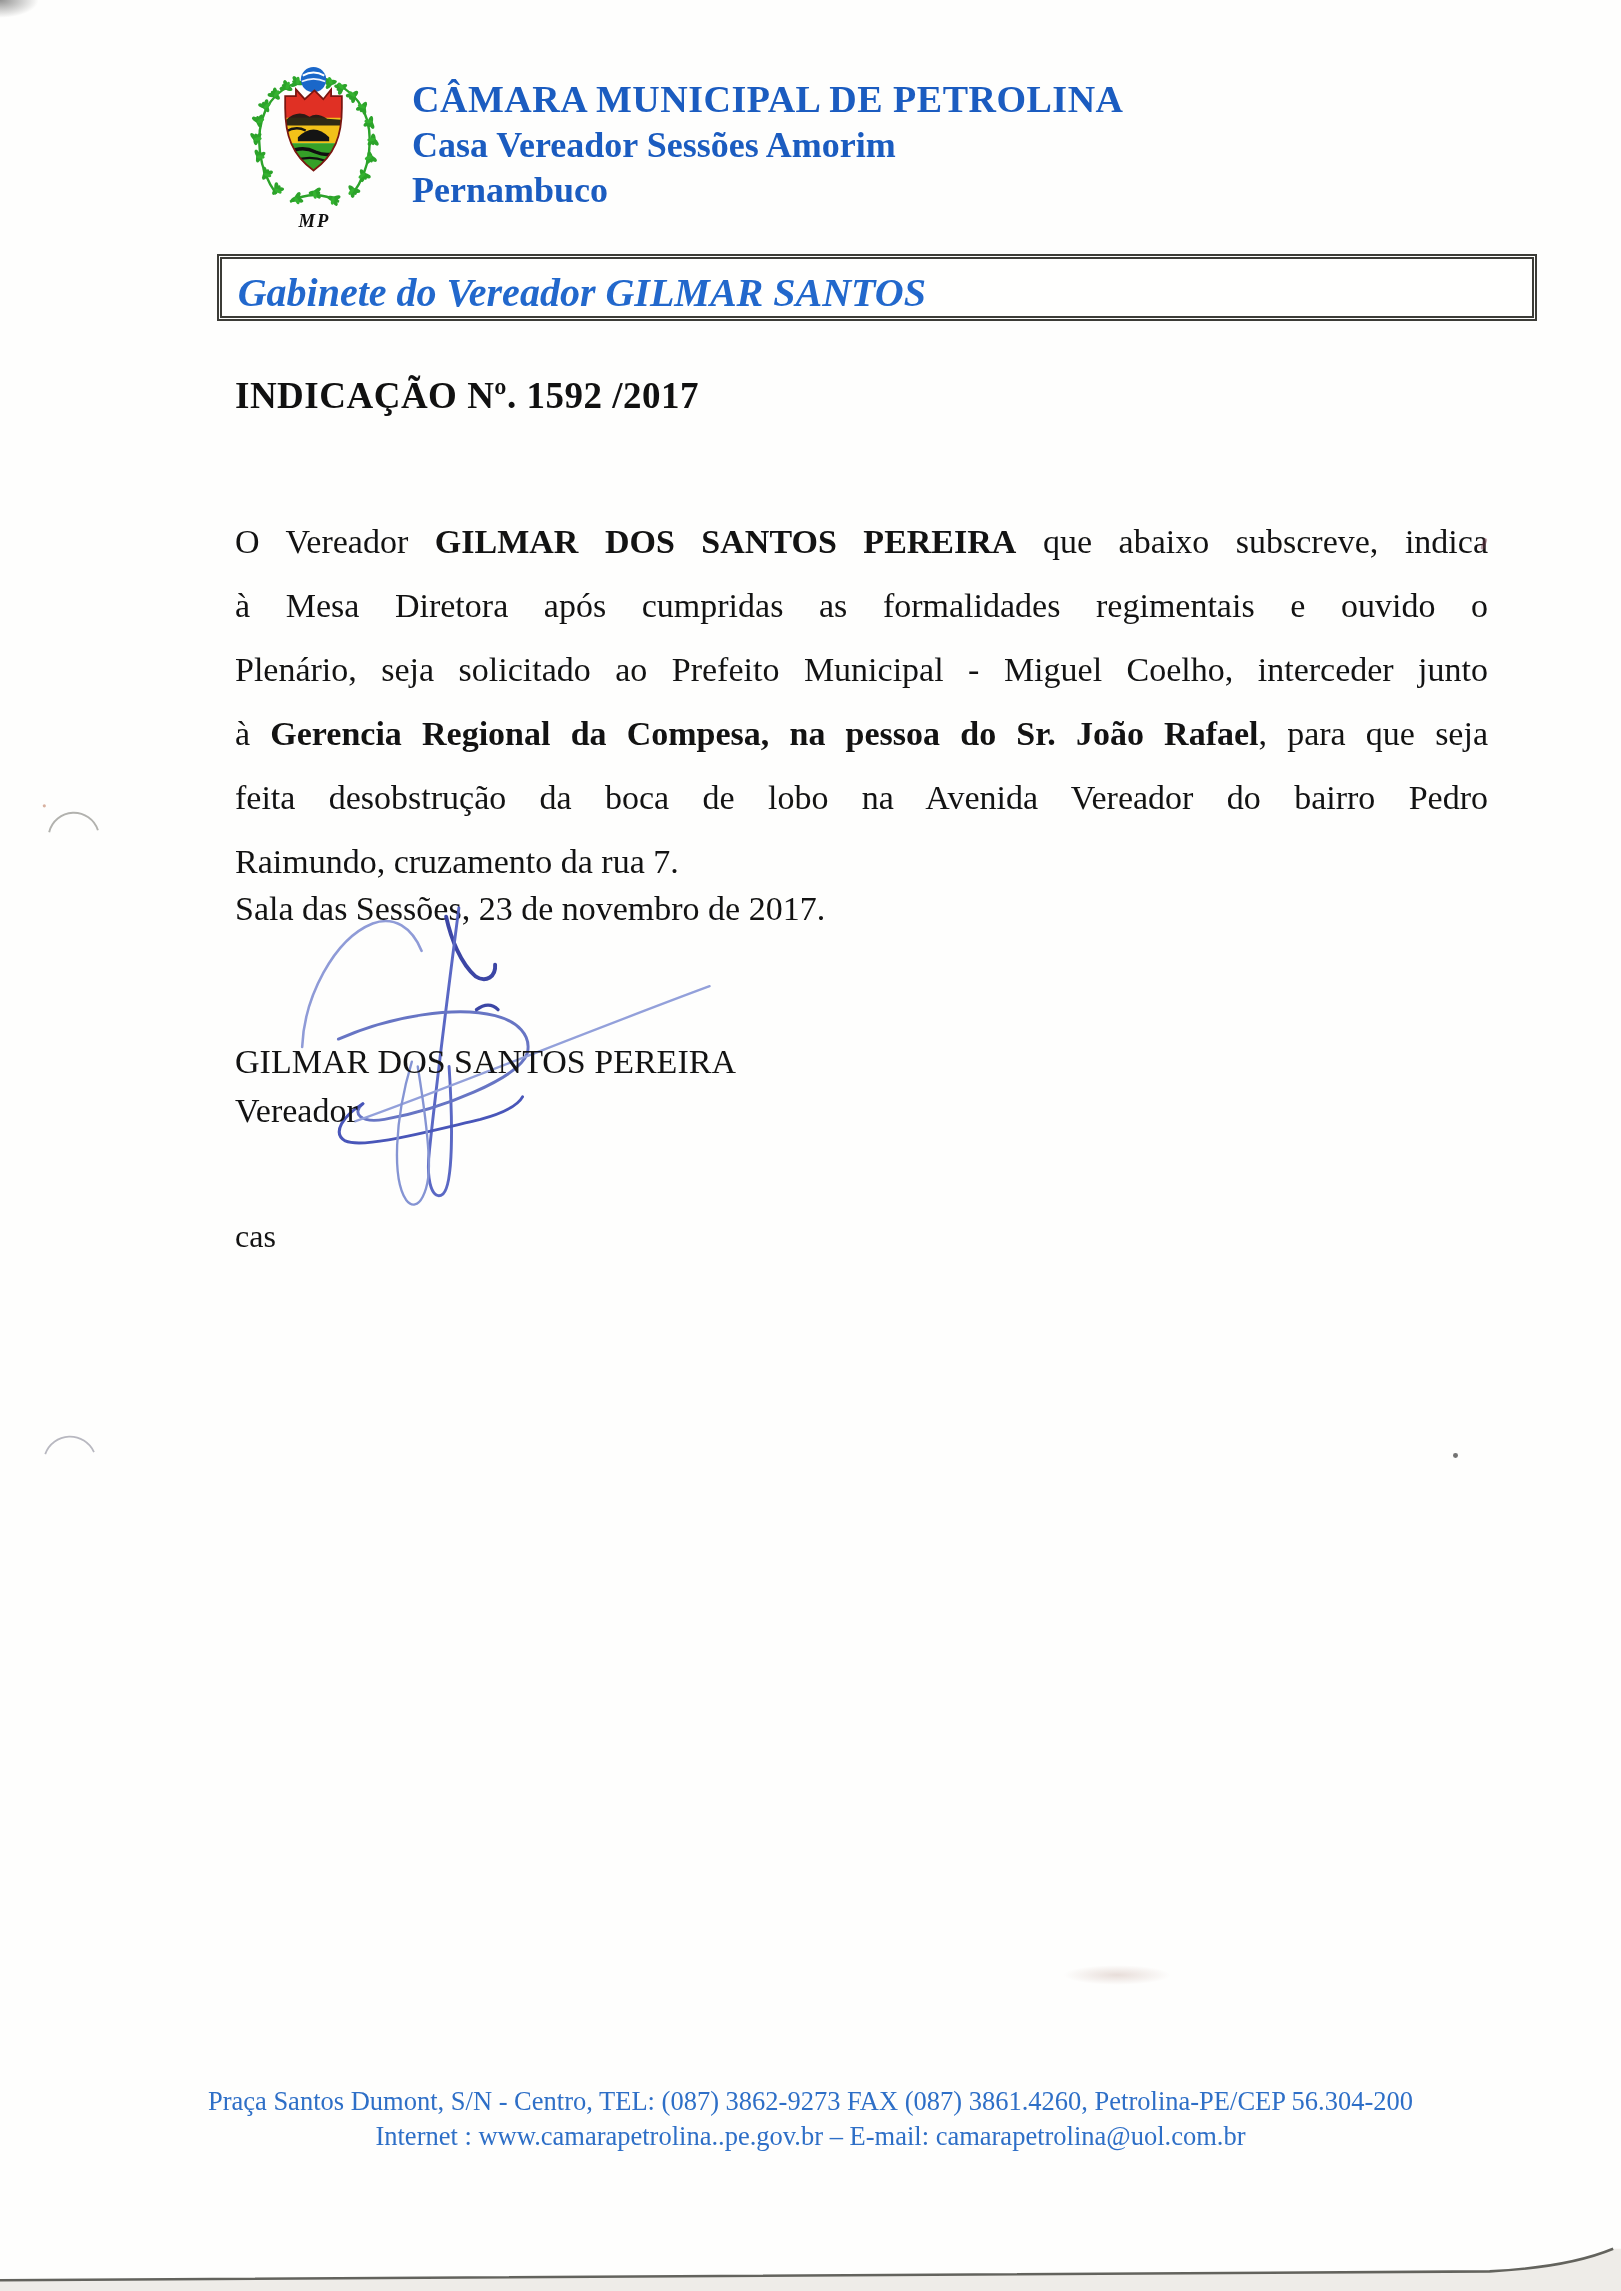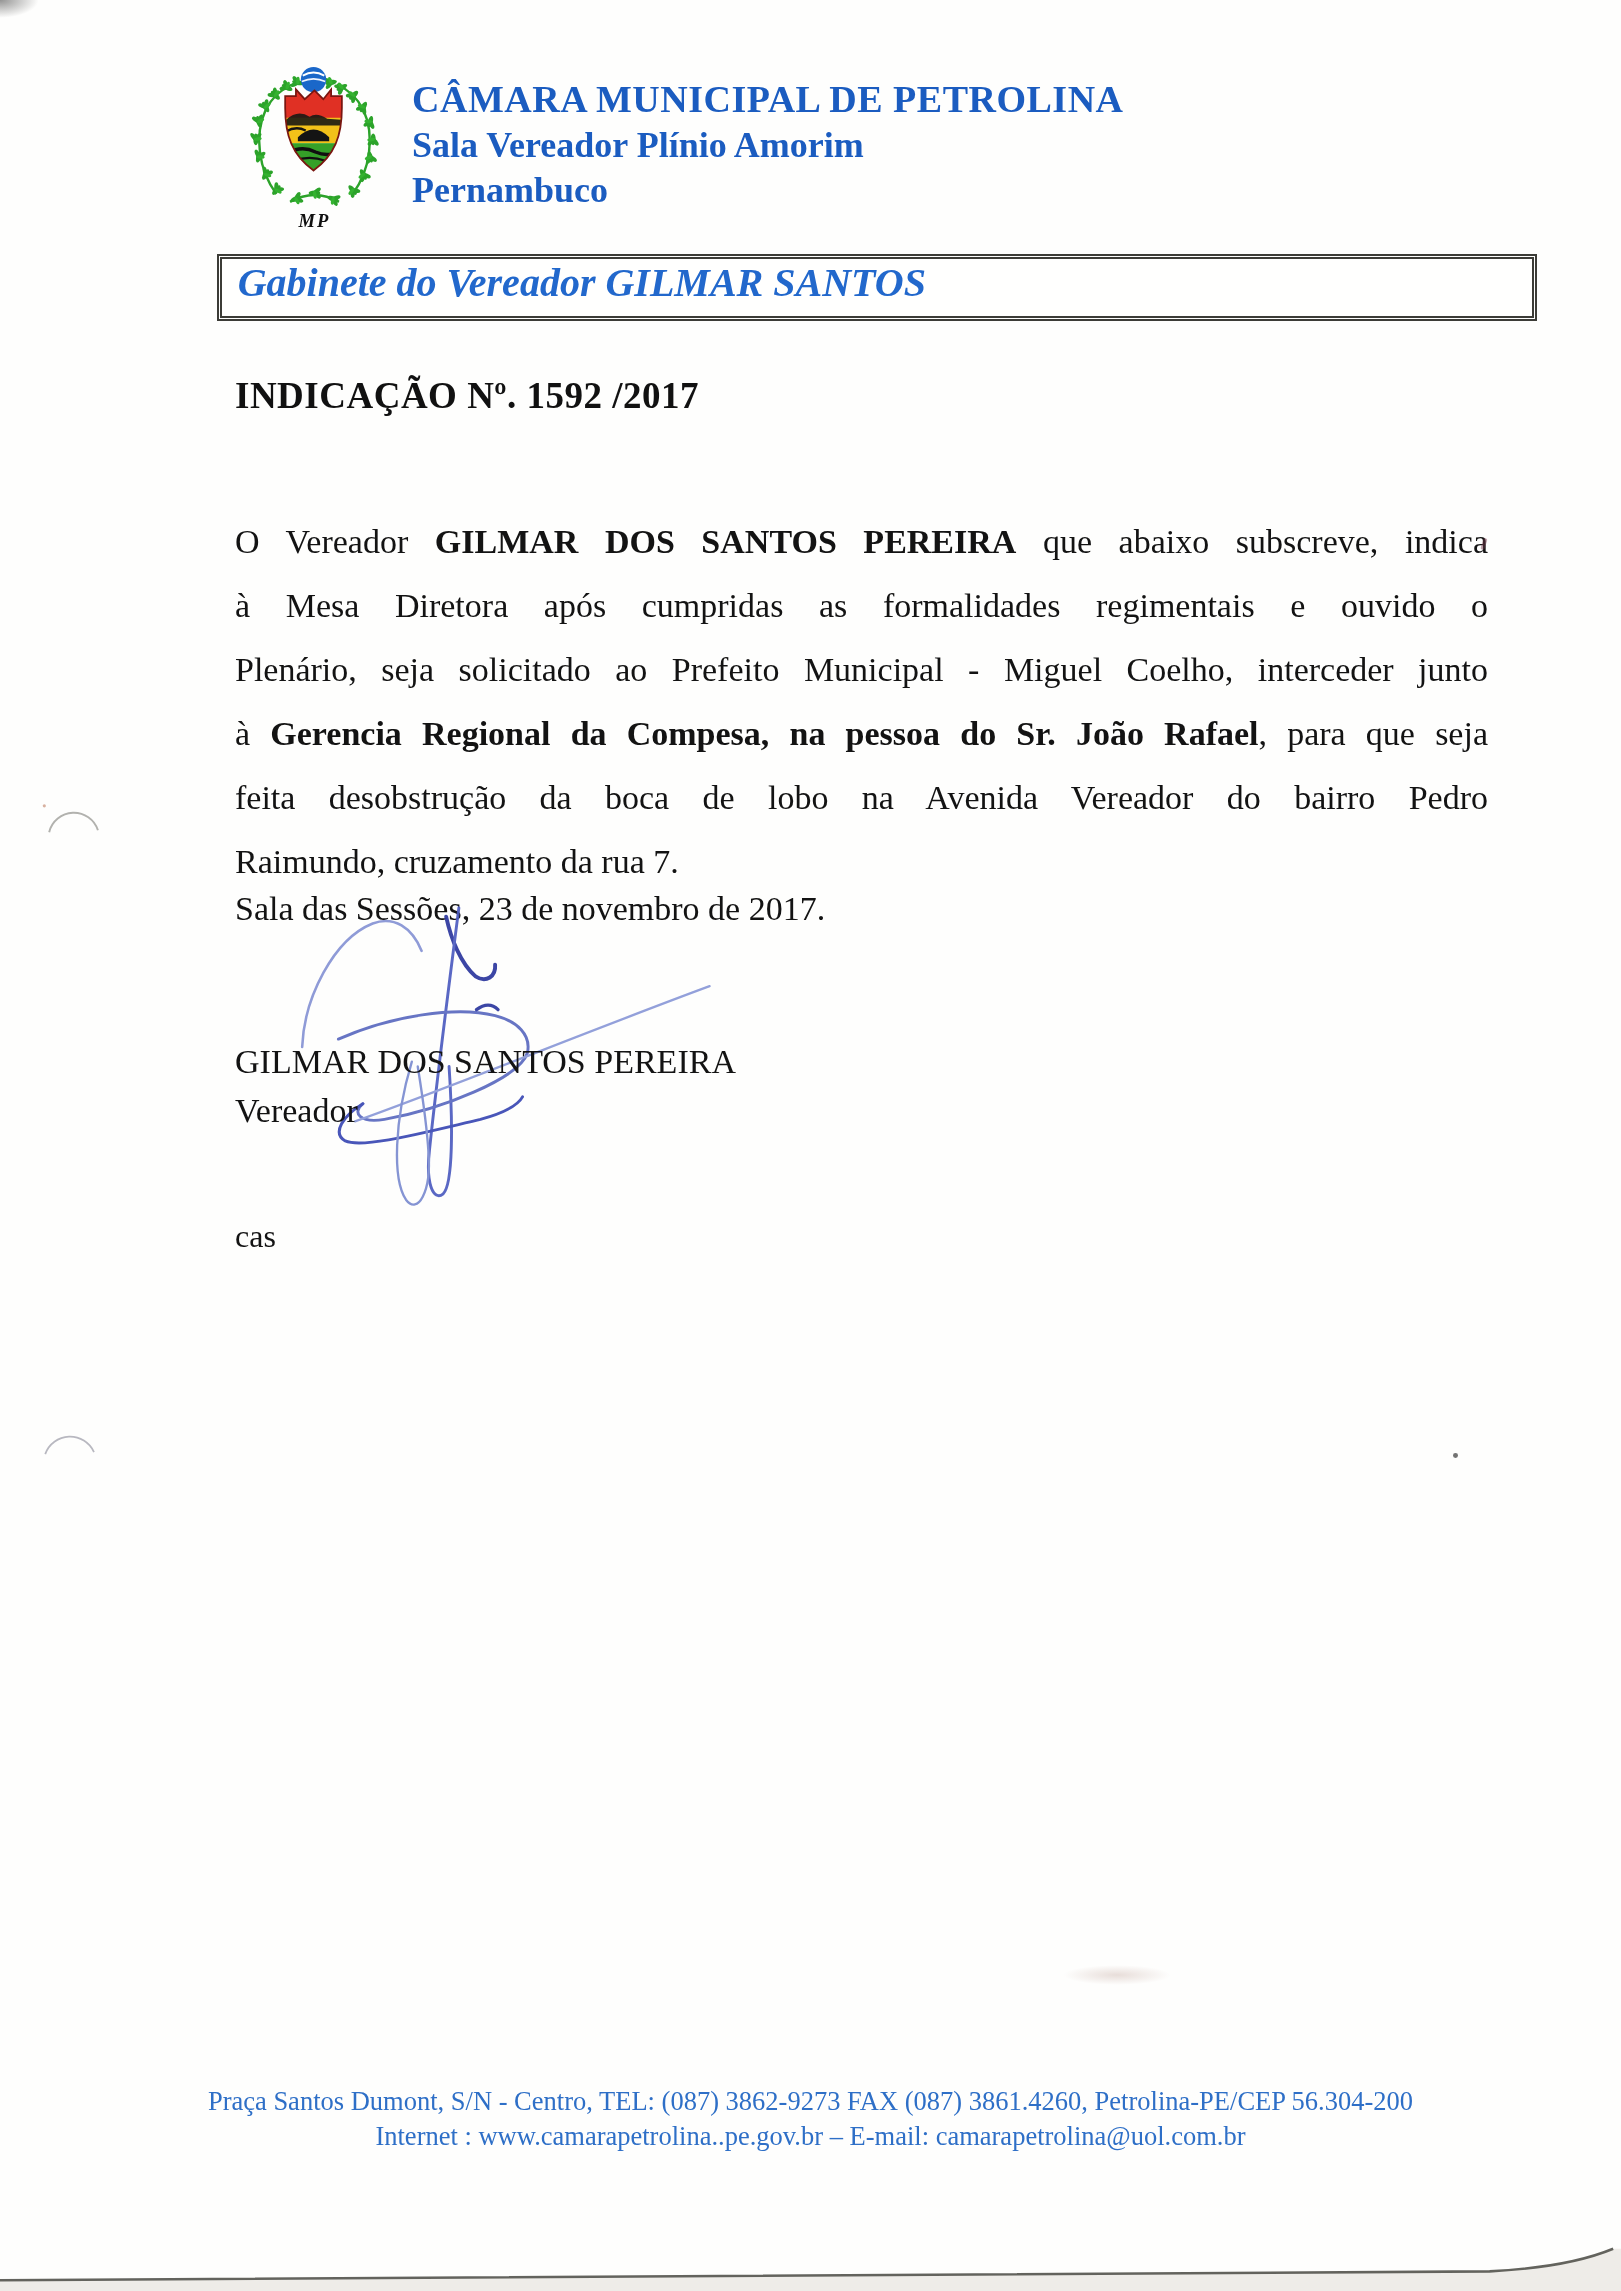--- a/index.html
+++ b/index.html
@@ -14,21 +14,21 @@
   
   .logo{position:absolute;left:239px;top:63px;width:151px;height:176px;}
   .org{position:absolute;left:412px;top:76px;color:#1b5cc0;font-weight:bold;}
   .org .l1{font-size:38px;line-height:47px;letter-spacing:0.5px;}
   .org .l2{font-size:36px;line-height:45px;}
   .org .l3{font-size:36px;line-height:45px;}
   
   .banner{
     position:absolute;left:217px;top:254px;width:1294px;height:57px;
     border:5.9px double #3c3c37;background:#fffffe;
-    display:flex;align-items:flex-start;padding-left:15.7px;
+    display:flex;align-items:flex-end;padding-left:15.7px;
   }
   .banner span{
     color:#2268cc;font-style:italic;font-weight:bold;font-size:40px;
     white-space:nowrap;
   }
   
   .doctitle{
     position:absolute;left:235px;top:374px;
     font-weight:bold;font-size:37px;letter-spacing:0.5px;color:#111;
   }
@@ -131,21 +131,21 @@
       <path d="M50,92 Q64,84 78,91 Q92,97 104,89" stroke="#101010" stroke-width="3.4" fill="none"></path>
       <path d="M56,100 Q72,94 88,100" stroke="#101010" stroke-width="2.2" fill="none"></path>
     </g>
     <path d="M47,46 L47,34 L58,34 L58,27 L67,37 L77,28 L86,37 L94,27 L94,34 L105,34 L105,46 C105,74 98,94 76,110 C54,94 47,74 47,46 Z" fill="none" stroke="#7a1610" stroke-width="1.8"></path>
 
     <text x="77" y="168" text-anchor="middle" font-family="Liberation Serif, serif" font-weight="bold" font-style="italic" font-size="19" fill="#111" letter-spacing="2">MP</text>
   </svg>
 
   <div class="org">
     <div class="l1">CÂMARA MUNICIPAL DE PETROLINA</div>
-    <div class="l2">Sala Vereador Plínio Amorim</div>
+    <div class="l2">Casa Vereador Sessões Amorim</div>
     <div class="l3">Pernambuco</div>
   </div>
 
   <div class="banner">
     <span>Gabinete do Vereador GILMAR SANTOS</span>
   </div>
 
   <div class="doctitle">INDICAÇÃO Nº. 1592 /2017</div>
 
   <div class="bodytext">

